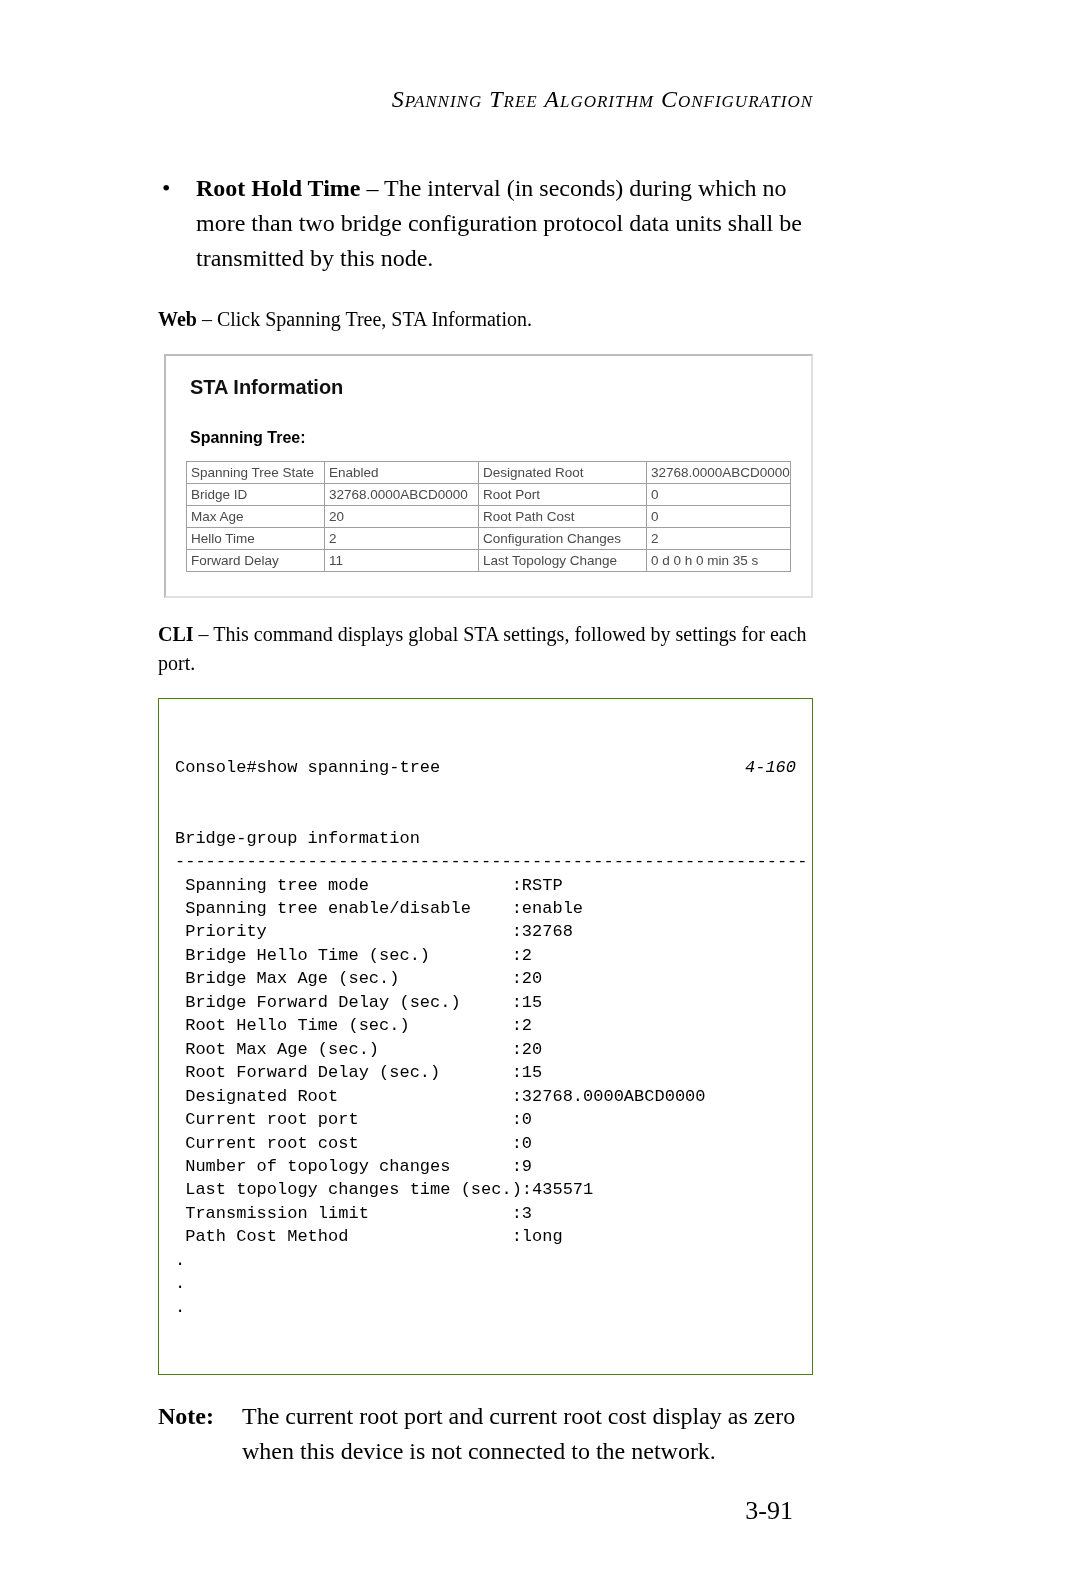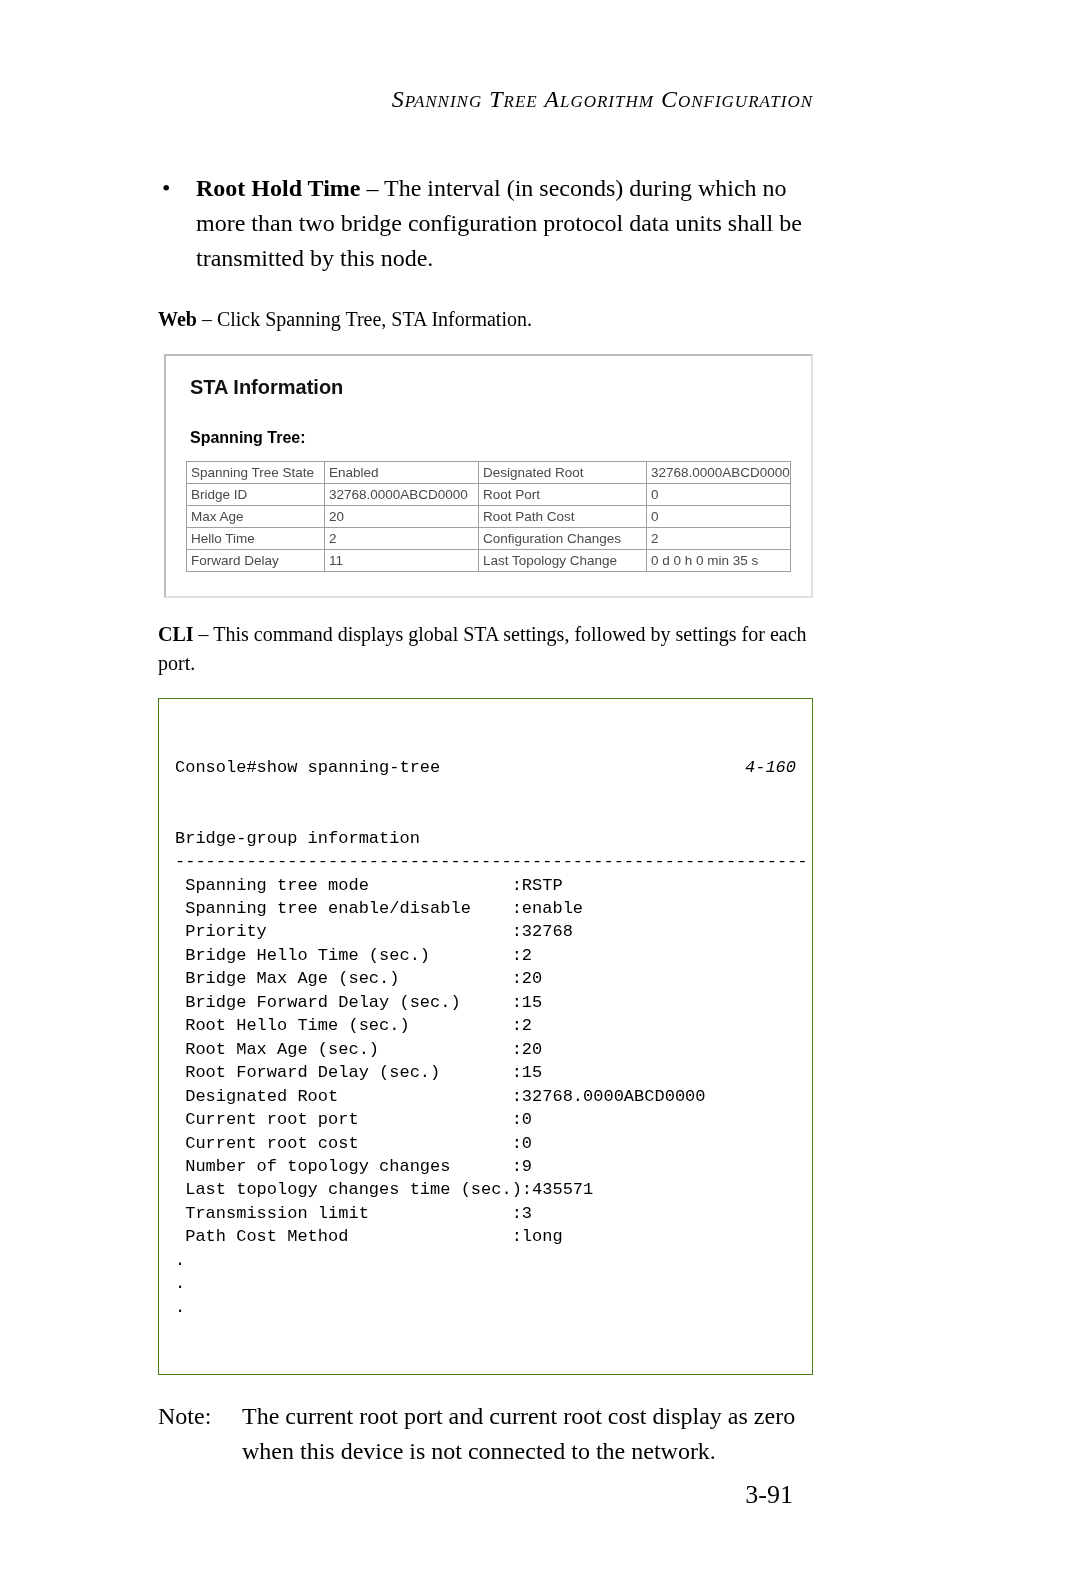--- a/index.html
+++ b/index.html
@@ -98,28 +98,28 @@
   .cli-row { display: flex; justify-content: space-between; }
   .cli-ref { font-style: italic; padding-left: 20px; }
   
   .note-block {
     display: flex;
     font-size: 24px;
     line-height: 1.45;
     margin-top: 8px;
   }
   .note-label {
-    font-weight: 400;
+    font-weight: 700;
     flex: 0 0 84px;
   }
   .note-text { flex: 1; }
   .page-number {
     position: absolute;
     right: 130px;
-    bottom: 60px;
+    bottom: 44px;
     font-size: 26px;
     font-family: Georgia, serif;
   }
 </style>
 </head>
 <body>
 
 <div class="page">
 
   <div class="running-head">Spanning Tree Algorithm Configuration</div>

